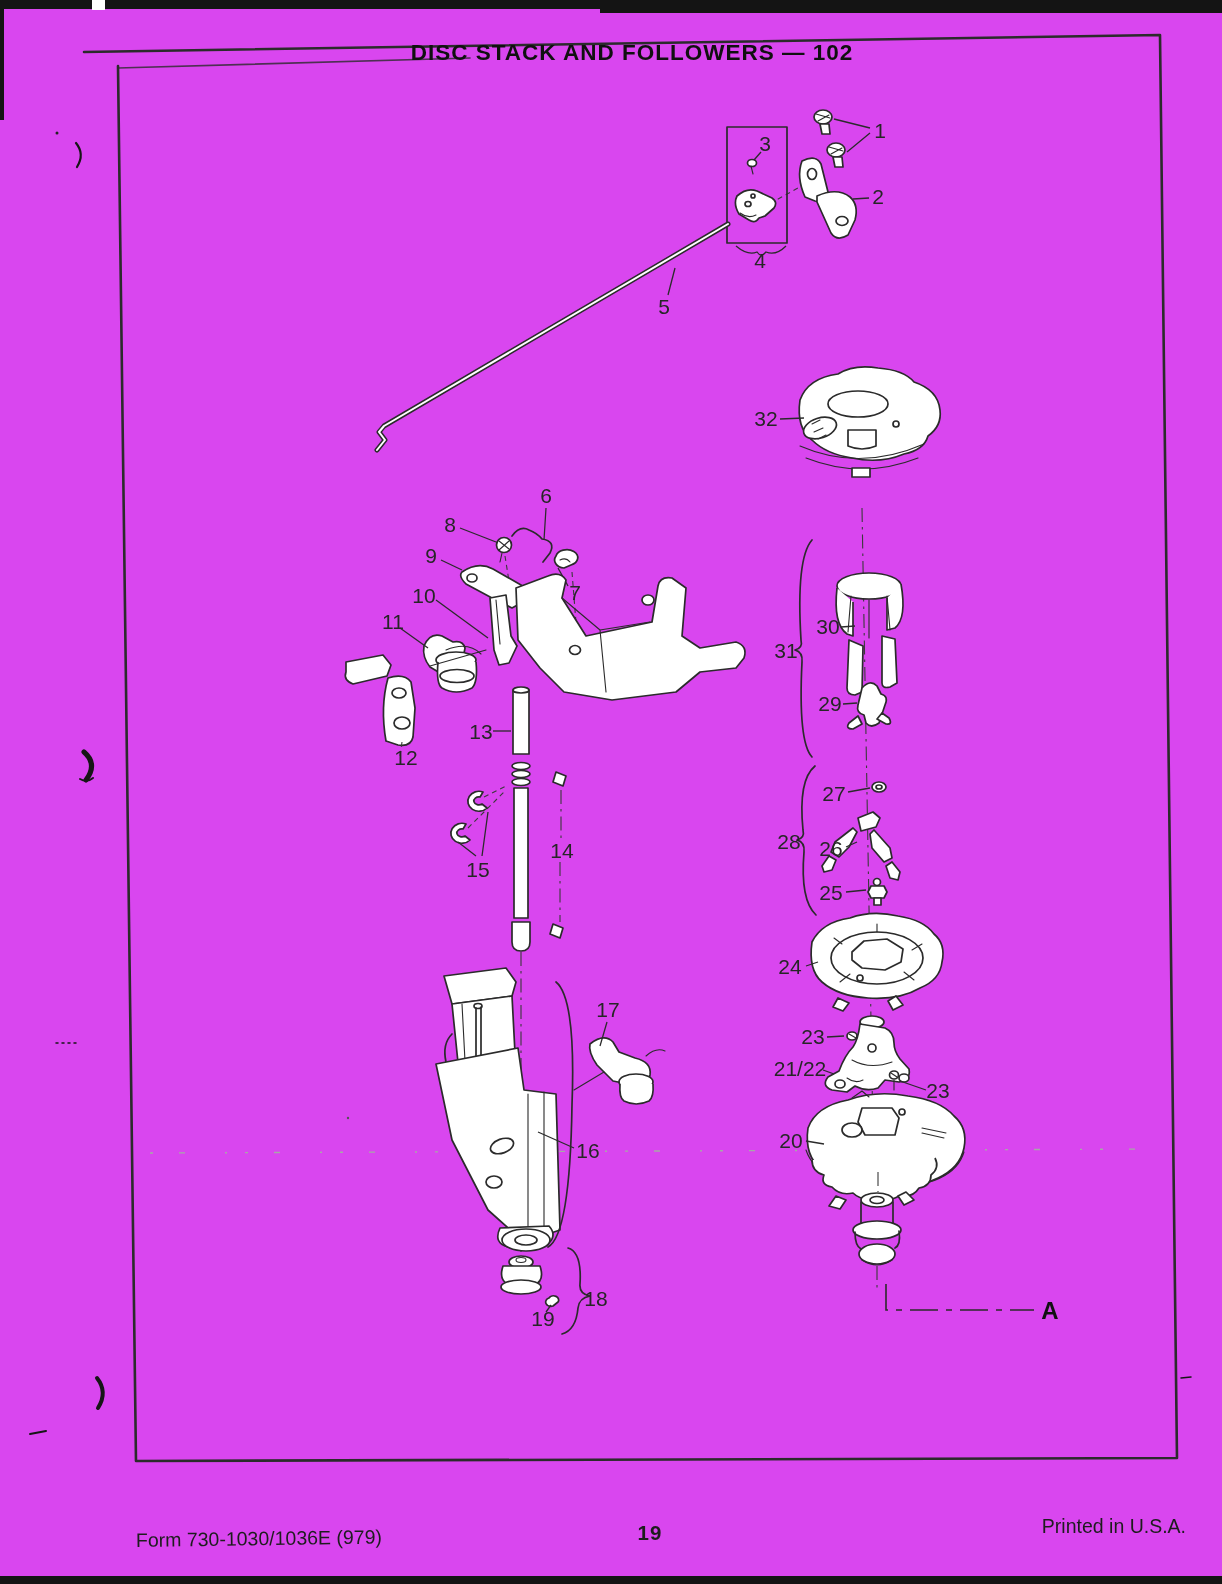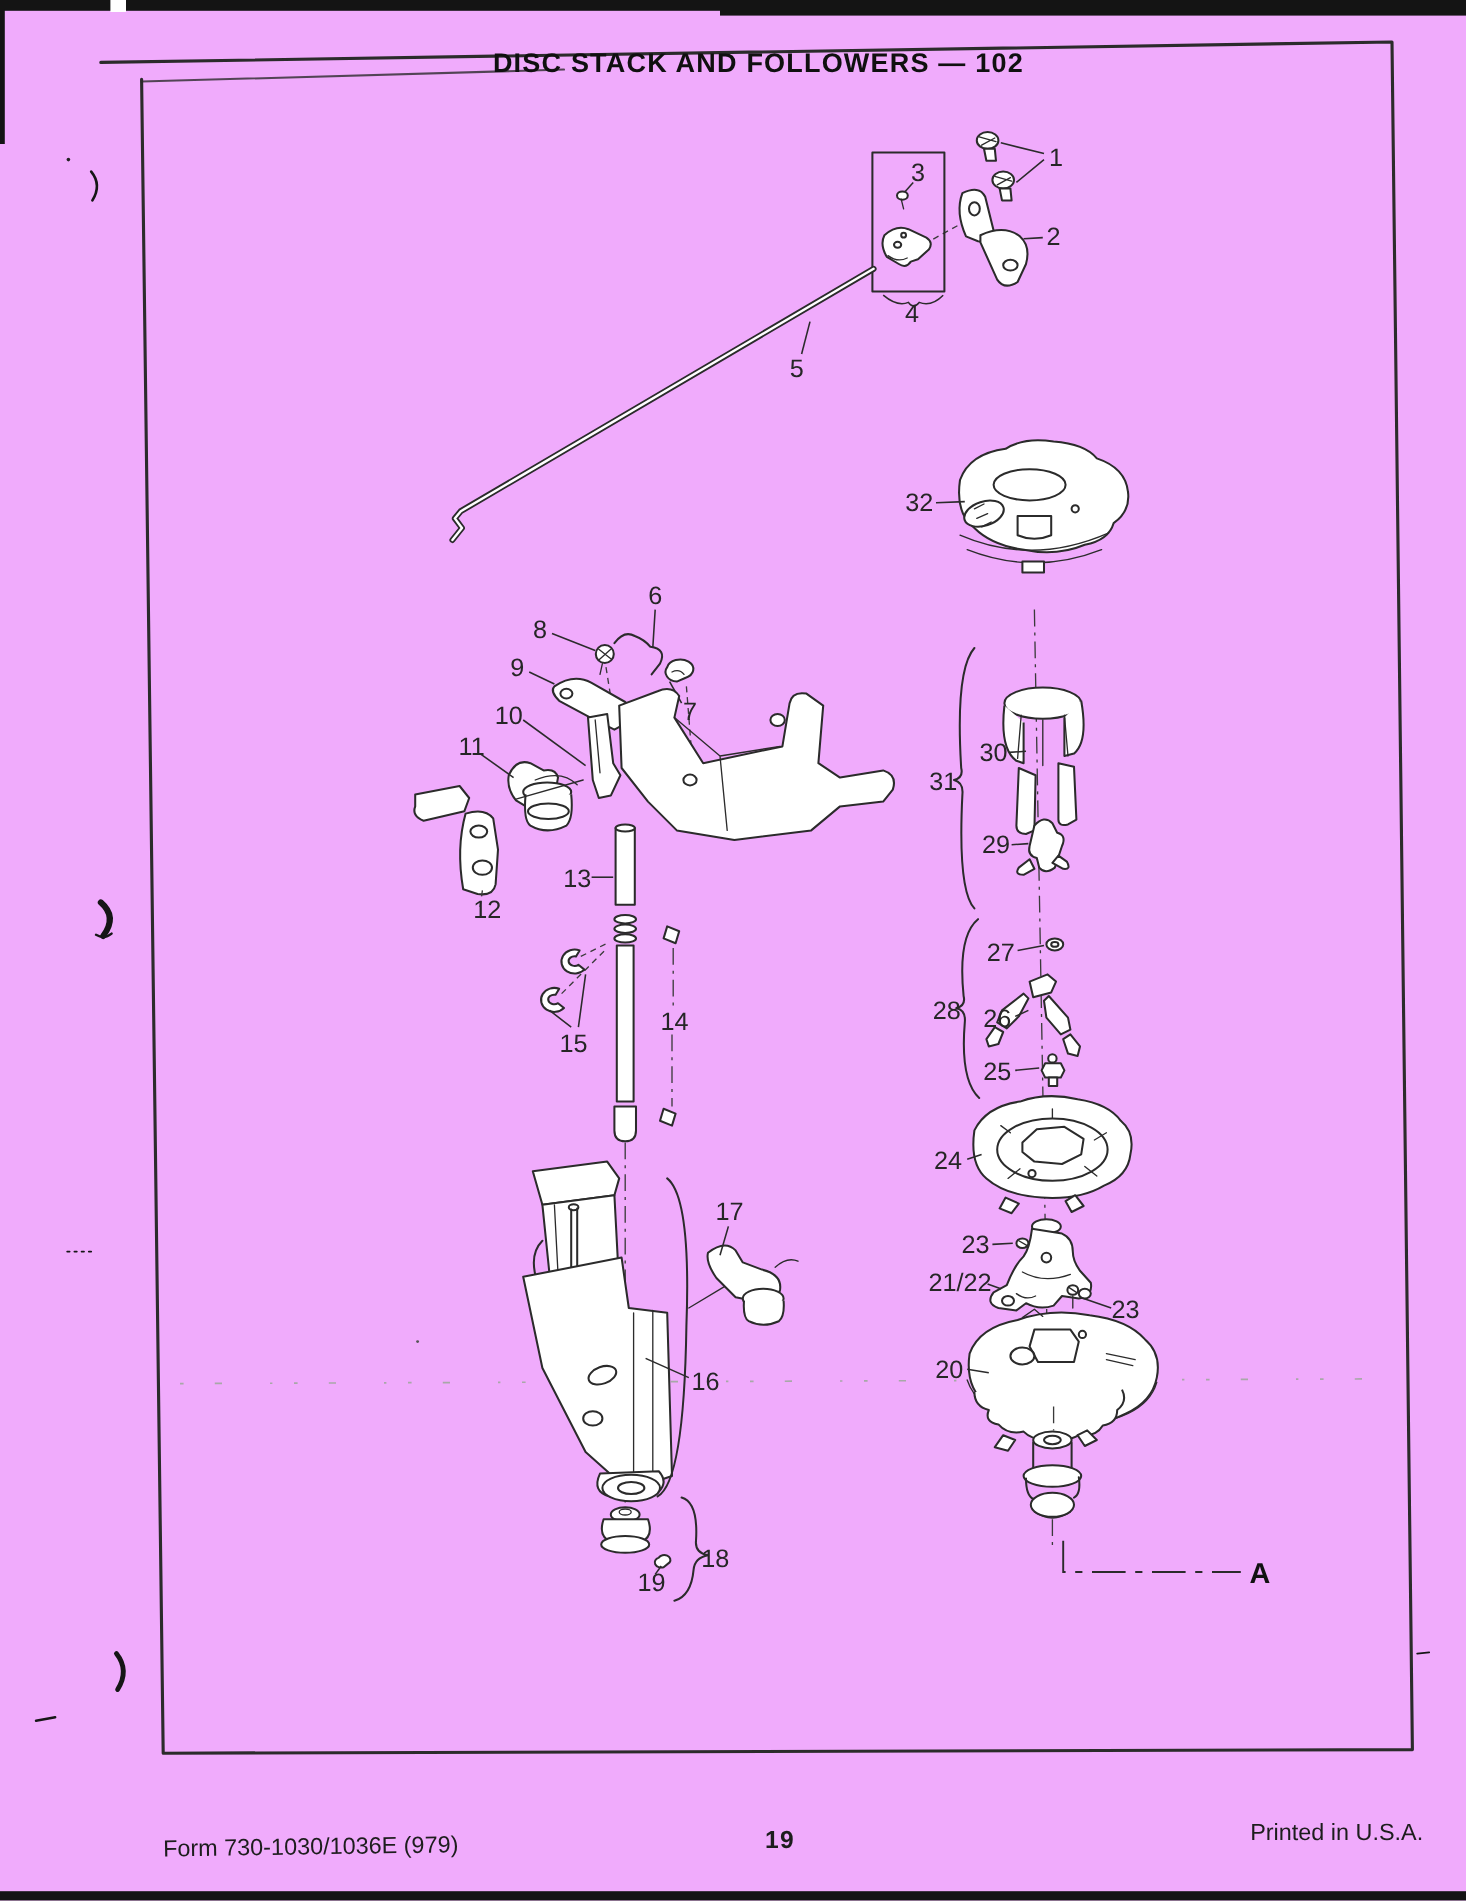--- a/index.html
+++ b/index.html
@@ -1,16 +1,16 @@
 <!DOCTYPE html>
 <html><head>
 <meta charset="utf-8">
 <style>
   html,body { margin:0; padding:0; background:#e8e8e8; }
-  .page { position:relative; width:1222px; height:1584px; background:#f0abfc; overflow:hidden;
+  .page { position:relative; width:1222px; height:1584px; background:#d946ef; overflow:hidden;
           font-family:"Liberation Sans", sans-serif; }
   svg { position:absolute; left:0; top:0; }
   .ln   { fill:none; stroke:#2b2b2b; stroke-width:1.7; stroke-linecap:round; stroke-linejoin:round; }
   .fw   { fill:#ffffff; stroke:#2b2b2b; stroke-width:1.7; stroke-linejoin:round; }
   .thin  { stroke-width:1.1; }
   .thick { stroke-width:2.6; }
   .dashdot { fill:none; stroke:#3a3a3a; stroke-width:1.1; stroke-dasharray:14 5 2.5 5; }
   .dash    { fill:none; stroke:#3a3a3a; stroke-width:1.1; stroke-dasharray:5 4; }
   .lead    { fill:none; stroke:#2b2b2b; stroke-width:1.3; }
   .lbl  { font:21px "Liberation Sans", sans-serif; fill:#262626; }

